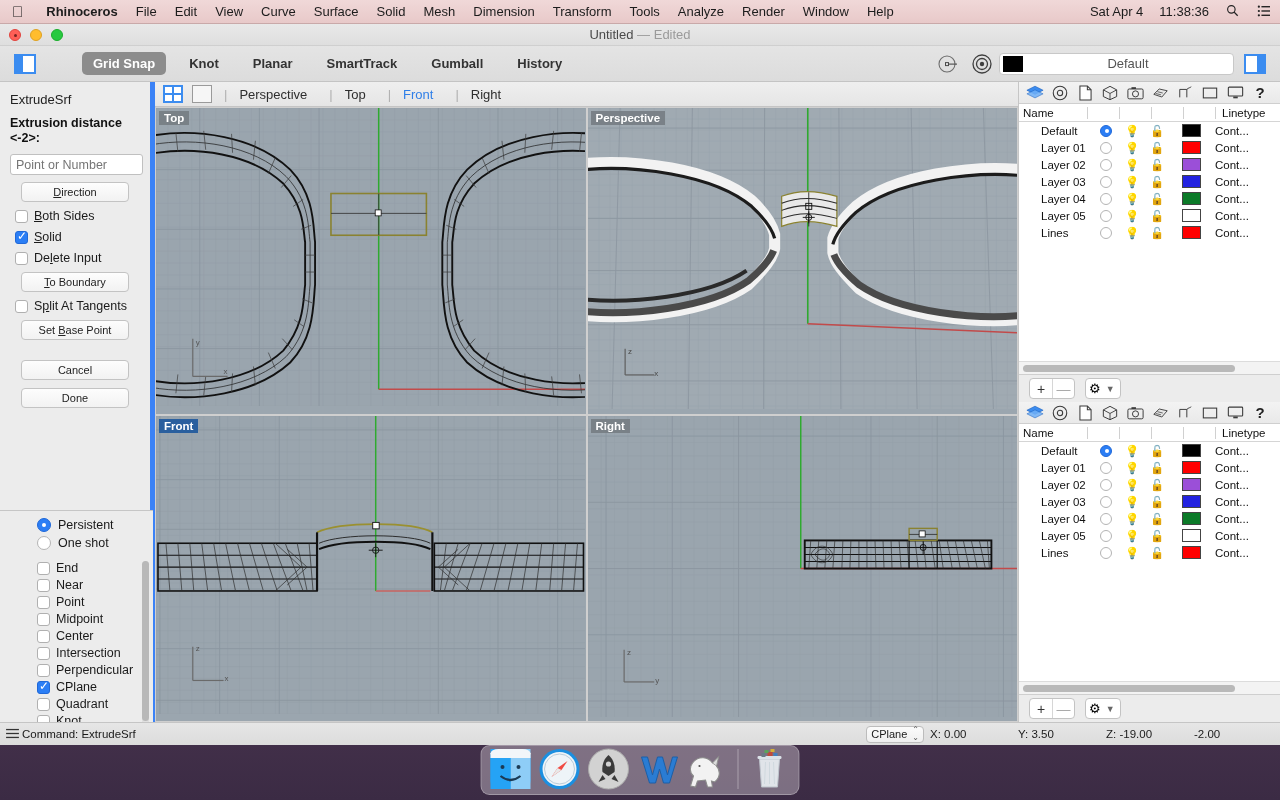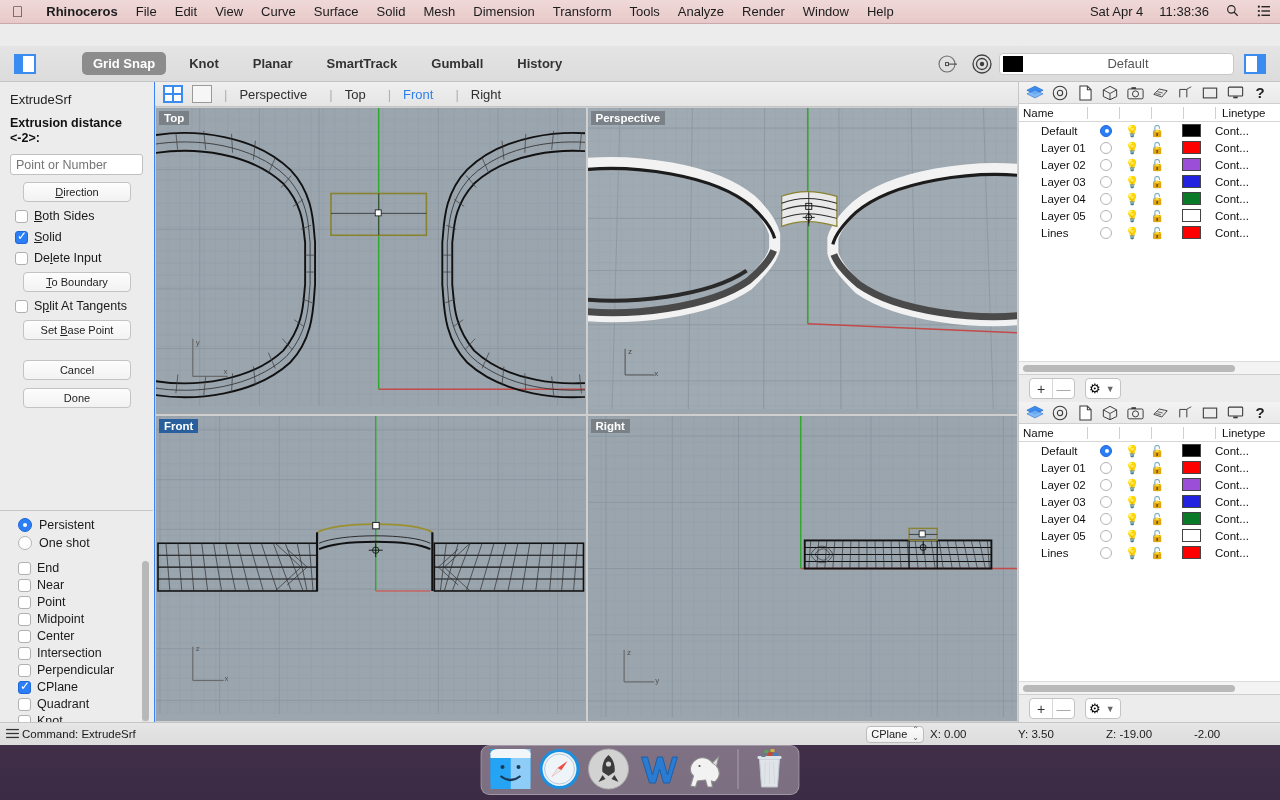--- a/index.html
+++ b/index.html
@@ -83,21 +83,21 @@
     cursor:pointer; overflow:hidden;
   }
   #layerswatch .sw { width:20px; height:16px; background:#000; margin-left:3px; }
   #layerswatch .nm { flex:1; text-align:center; font-size:13px; color:#555; }
 
   
   #content { position:absolute; left:0; top:58px; width:1280px; height:640px; display:flex; }
 
   
   #sidebar {
-    width:155px; background:#ececec; border-right:1px solid #3b82f6;
+    width:155px; background:#ececec; border-right:5px solid #3b82f6;
     position:relative; flex:0 0 155px;
   }
   #cmdpanel { padding:10px 10px 0 10px; }
   .cmd-title { font-size:13px; color:#222; margin-bottom:9px; }
   .cmd-prompt { font-size:12.5px; font-weight:bold; color:#111; line-height:15px; margin-bottom:8px; }
   .cmd-input {
     width:133px; height:21px; border:1px solid #c0c0c0; background:#fff; border-radius:3px;
     font-size:12.5px; color:#ef4444; padding:0 5px; font-family:"Liberation Sans",sans-serif;
   }
   .cmd-btn {
@@ -114,21 +114,21 @@
   }
   .chkbox.on { background:#2b7ef5; border-color:#2068d8; }
   .chkbox.on::after {
     content:"✓"; position:absolute; left:1px; top:-3px; color:#fff; font-size:12px; line-height:14px;
   }
   .chk-label { font-size:12.5px; color:#1a1a1a; }
   .chk-label u { text-decoration: underline; }
 
   
   #osnap { position:absolute; left:0; top:428px; width:153px; bottom:0;
-           background:#ececec; border-top:1px solid #c6c6c6; padding-top:7px; overflow:hidden; }
+           background:#ececec; border-top:1px solid #c6c6c6; padding-top:7px; overflow:hidden;padding-left:19px; }
   .radio-row { display:flex; align-items:center; margin:0 0 4px 0; padding-left:18px; cursor:pointer; }
   .radio {
     width:14px; height:14px; border-radius:50%; border:1px solid #b4b4b4; background:#fff;
     margin-right:7px; flex:0 0 14px; position:relative;
   }
   .radio.on { background:#2b7ef5; border-color:#2068d8; }
   .radio.on::after { content:""; position:absolute; left:4px; top:4px; width:4px; height:4px; border-radius:50%; background:#fff; }
   .radio-label { font-size:12.5px; color:#1a1a1a; }
   .snap-row { display:flex; align-items:center; margin:0 0 3px 0; padding-left:18px; cursor:pointer; }
   #osnap-scrollbar {
@@ -277,20 +277,32 @@
       <circle cx="2" cy="7" r="1.3" fill="#222"></circle>
         <rect x="5" y="6.2" width="10" height="1.6" fill="#222"></rect>
       <circle cx="2" cy="12" r="1.3" fill="#222"></circle>
         <rect x="5" y="11.2" width="10" height="1.6" fill="#222"></rect>
     </svg>
   </span>
 </div>
 
 <div id="appwin">
 
+  <div id="titlebar">
+    <div class="traffic red">
+        <span class="dot"></span>
+      </div>
+    <div class="traffic yellow"></div>
+    <div class="traffic green"></div>
+    <div id="doctitle">
+      <span>Untitled</span>
+      <span class="edited">—</span>
+      <span class="edited">Edited</span>
+    </div>
+  </div>
 
   <div id="toolbar">
     <div class="panel-toggle left tb-left">
         <div class="fill"></div>
       </div>
     <div style="width:34px"></div>
     <div class="tb-btn active">Grid Snap</div>
     <div class="tb-btn">Knot</div>
     <div class="tb-btn">Planar</div>
     <div class="tb-btn">SmartTrack</div>

